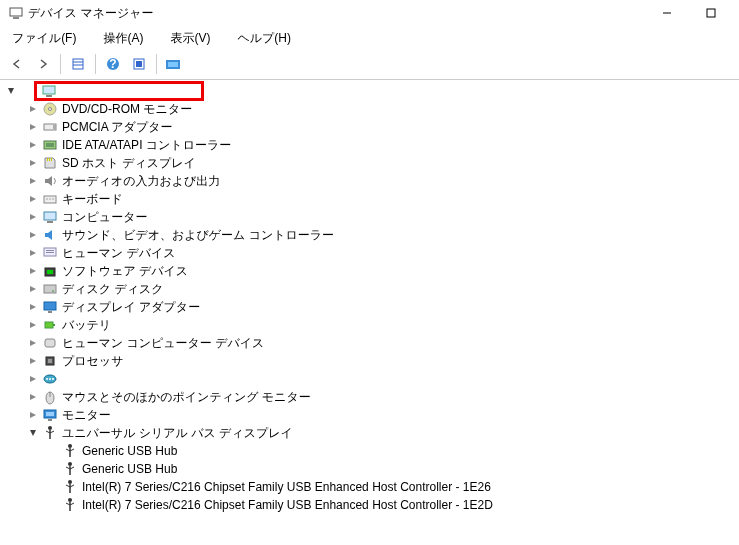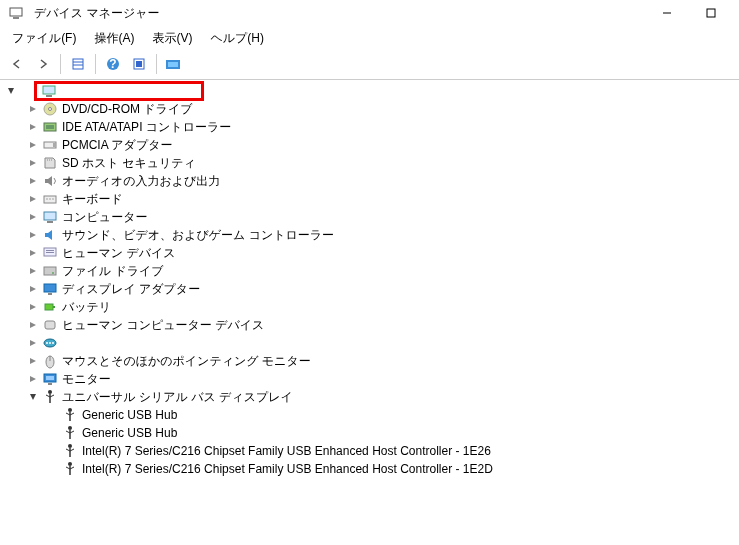--- a/index.html
+++ b/index.html
@@ -1,21 +1,21 @@
 <!DOCTYPE html>
 <html><head>
 <meta charset="utf-8">
 <style>
   * { box-sizing: border-box; margin: 0; padding: 0; font-family: "Meiryo UI", "MS UI Gothic", sans-serif; font-size: 12px; }
   body { background: #fff; color: #000; width: 739px; height: 545px; overflow: hidden; }
   .titlebar { display: flex; align-items: center; height: 26px; padding: 0 6px; background: #fff; }
-  .titlebar .title { margin-left: 6px; }
+  .titlebar .title { }
   .titlebar .spacer { flex: 1; }
   .titlebar .winbtn { width: 44px; height: 26px; display: flex; align-items: center; justify-content: center; }
-  .menubar { display: flex; gap: 6px; padding: 2px 6px; }
+  .menubar { display: flex; gap: 15px; padding: 2px 6px; }
   .menubar .menuitem { padding: 2px 6px; cursor: default; }
   .toolbar { display: flex; align-items: center; gap: 4px; padding: 2px 6px 4px 6px; border-bottom: 1px solid #ccc; }
   .toolbar .tbtn { width: 22px; height: 22px; display: flex; align-items: center; justify-content: center; border: 1px solid transparent; }
   .toolbar .sep { width: 1px; height: 20px; background: #ccc; margin: 0 2px; }
   .tree { padding: 2px 4px 0 4px; overflow: hidden; }
   .row { display: flex; align-items: center; height: 18px; }
   .row .pad { flex-shrink: 0; }
   .arrow { width: 14px; height: 14px; display: flex; align-items: center; justify-content: center; color: #777; }
   .arrow.expanded svg { transform: rotate(90deg); fill: #404040; }
   .arrow.collapsed svg { fill: #888; }
@@ -122,71 +122,71 @@
           <svg width="8" height="8">
             <path d="M1 1 L7 4 L1 7 Z"></path>
           </svg>
         </span>
     <span class="devicon">
           <svg width="16" height="16">
             <circle cx="8" cy="8" r="6" fill="#e0e0a0" stroke="#aa9"></circle>
             <circle cx="8" cy="8" r="1.5" fill="#fff" stroke="#888"></circle>
           </svg>
         </span>
-    <span class="label">DVD/CD-ROM ドライブ</span>
+    <span class="label">DVD/CD-ROM モニター</span>
+  </div>
+
+  <div class="row">
+    <span class="pad" style="width:22px"></span>
+    <span class="arrow collapsed">
+          <svg width="8" height="8">
+            <path d="M1 1 L7 4 L1 7 Z"></path>
+          </svg>
+        </span>
+    <span class="devicon">
+          <svg width="16" height="16">
+            <rect x="2" y="5" width="12" height="6" fill="#eee" stroke="#888"></rect>
+            <rect x="11" y="6" width="3" height="4" fill="#aaa"></rect>
+          </svg>
+        </span>
+    <span class="label">PCMCIA アダプター</span>
   </div>
 
   <div class="row">
     <span class="pad" style="width:22px"></span>
     <span class="arrow collapsed">
           <svg width="8" height="8">
             <path d="M1 1 L7 4 L1 7 Z"></path>
           </svg>
         </span>
     <span class="devicon">
           <svg width="16" height="16">
             <rect x="2" y="4" width="12" height="8" fill="#9c7" stroke="#575"></rect>
             <rect x="4" y="6" width="8" height="4" fill="#696"></rect>
           </svg>
         </span>
     <span class="label">IDE ATA/ATAPI コントローラー</span>
-  </div>
-
-  <div class="row">
-    <span class="pad" style="width:22px"></span>
-    <span class="arrow collapsed">
-          <svg width="8" height="8">
-            <path d="M1 1 L7 4 L1 7 Z"></path>
-          </svg>
-        </span>
-    <span class="devicon">
-          <svg width="16" height="16">
-            <rect x="2" y="5" width="12" height="6" fill="#eee" stroke="#888"></rect>
-            <rect x="11" y="6" width="3" height="4" fill="#aaa"></rect>
-          </svg>
-        </span>
-    <span class="label">PCMCIA アダプター</span>
   </div>
 
   <div class="row">
     <span class="pad" style="width:22px"></span>
     <span class="arrow collapsed">
           <svg width="8" height="8">
             <path d="M1 1 L7 4 L1 7 Z"></path>
           </svg>
         </span>
     <span class="devicon">
           <svg width="16" height="16">
             <path d="M3 3 h8 l2 2 v8 h-10 z" fill="#e0e0e0" stroke="#888"></path>
             <rect x="5" y="3" width="1" height="3" fill="#cc0"></rect>
             <rect x="7" y="3" width="1" height="3" fill="#cc0"></rect>
             <rect x="9" y="3" width="1" height="3" fill="#cc0"></rect>
           </svg>
         </span>
-    <span class="label">SD ホスト セキュリティ</span>
+    <span class="label">SD ホスト ディスプレイ</span>
   </div>
 
   <div class="row">
     <span class="pad" style="width:22px"></span>
     <span class="arrow collapsed">
           <svg width="8" height="8">
             <path d="M1 1 L7 4 L1 7 Z"></path>
           </svg>
         </span>
     <span class="devicon">
@@ -258,35 +258,50 @@
           <svg width="16" height="16">
             <rect x="2" y="3" width="12" height="8" fill="#eef" stroke="#88a"></rect>
             <rect x="4" y="5" width="8" height="1" fill="#88a"></rect>
             <rect x="4" y="7" width="8" height="1" fill="#88a"></rect>
           </svg>
         </span>
     <span class="label">ヒューマン デバイス</span>
   </div>
 
 
+  <div class="row">
+    <span class="pad" style="width:22px"></span>
+    <span class="arrow collapsed">
+          <svg width="8" height="8">
+            <path d="M1 1 L7 4 L1 7 Z"></path>
+          </svg>
+        </span>
+    <span class="devicon">
+          <svg width="16" height="16">
+            <rect x="3" y="5" width="10" height="8" fill="#444" stroke="#222"></rect>
+            <rect x="5" y="7" width="6" height="4" fill="#0c0"></rect>
+          </svg>
+        </span>
+    <span class="label">ソフトウェア デバイス</span>
+  </div>
 
   <div class="row">
     <span class="pad" style="width:22px"></span>
     <span class="arrow collapsed">
           <svg width="8" height="8">
             <path d="M1 1 L7 4 L1 7 Z"></path>
           </svg>
         </span>
     <span class="devicon">
           <svg width="16" height="16">
             <rect x="2" y="4" width="12" height="8" fill="#ccc" stroke="#888"></rect>
             <circle cx="11" cy="10" r="1" fill="#6a6"></circle>
           </svg>
         </span>
-    <span class="label">ファイル ドライブ</span>
+    <span class="label">ディスク ディスク</span>
   </div>
 
   <div class="row">
     <span class="pad" style="width:22px"></span>
     <span class="arrow collapsed">
           <svg width="8" height="8">
             <path d="M1 1 L7 4 L1 7 Z"></path>
           </svg>
         </span>
     <span class="devicon">
@@ -323,20 +338,35 @@
           </svg>
         </span>
     <span class="devicon">
           <svg width="16" height="16">
             <rect x="3" y="4" width="10" height="8" rx="2" fill="#ddd" stroke="#888"></rect>
           </svg>
         </span>
     <span class="label">ヒューマン コンピューター デバイス</span>
   </div>
 
+  <div class="row">
+    <span class="pad" style="width:22px"></span>
+    <span class="arrow collapsed">
+          <svg width="8" height="8">
+            <path d="M1 1 L7 4 L1 7 Z"></path>
+          </svg>
+        </span>
+    <span class="devicon">
+          <svg width="16" height="16">
+            <rect x="4" y="4" width="8" height="8" fill="#555" stroke="#222"></rect>
+            <rect x="6" y="6" width="4" height="4" fill="#999"></rect>
+          </svg>
+        </span>
+    <span class="label">プロセッサ</span>
+  </div>
 
   <div class="row">
     <span class="pad" style="width:22px"></span>
     <span class="arrow collapsed">
           <svg width="8" height="8">
             <path d="M1 1 L7 4 L1 7 Z"></path>
           </svg>
         </span>
     <span class="devicon">
           <svg width="16" height="16">

